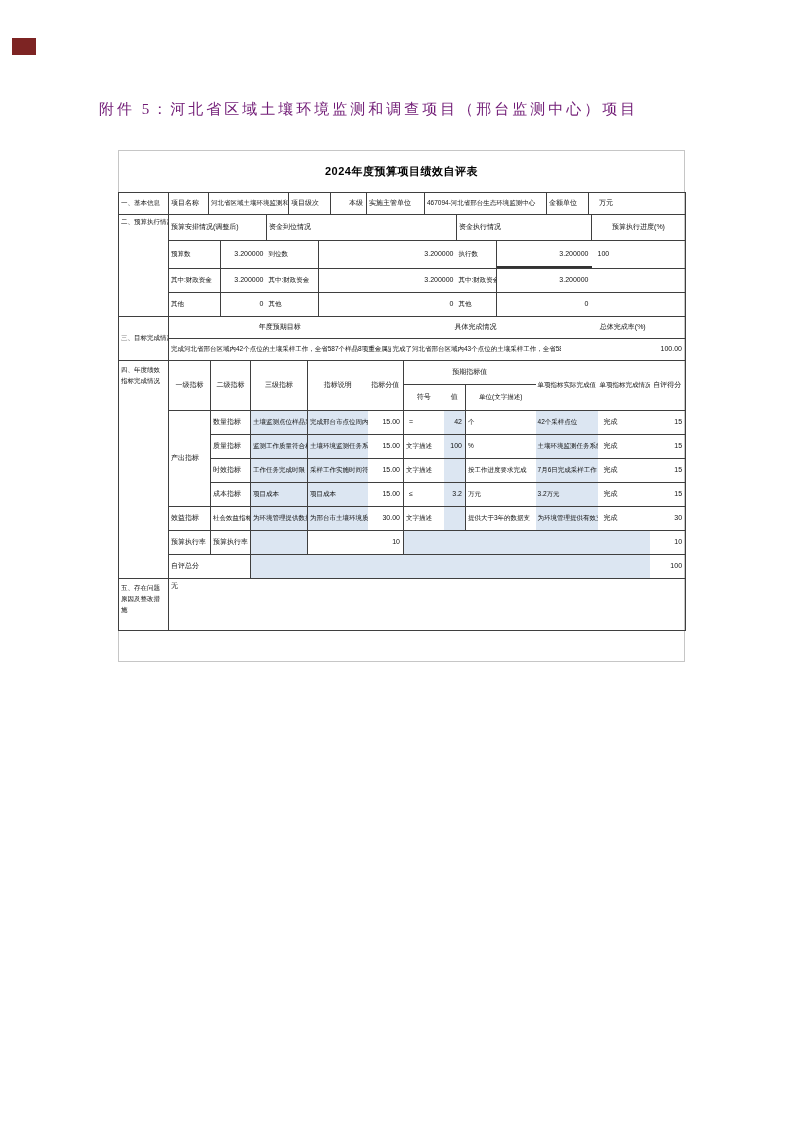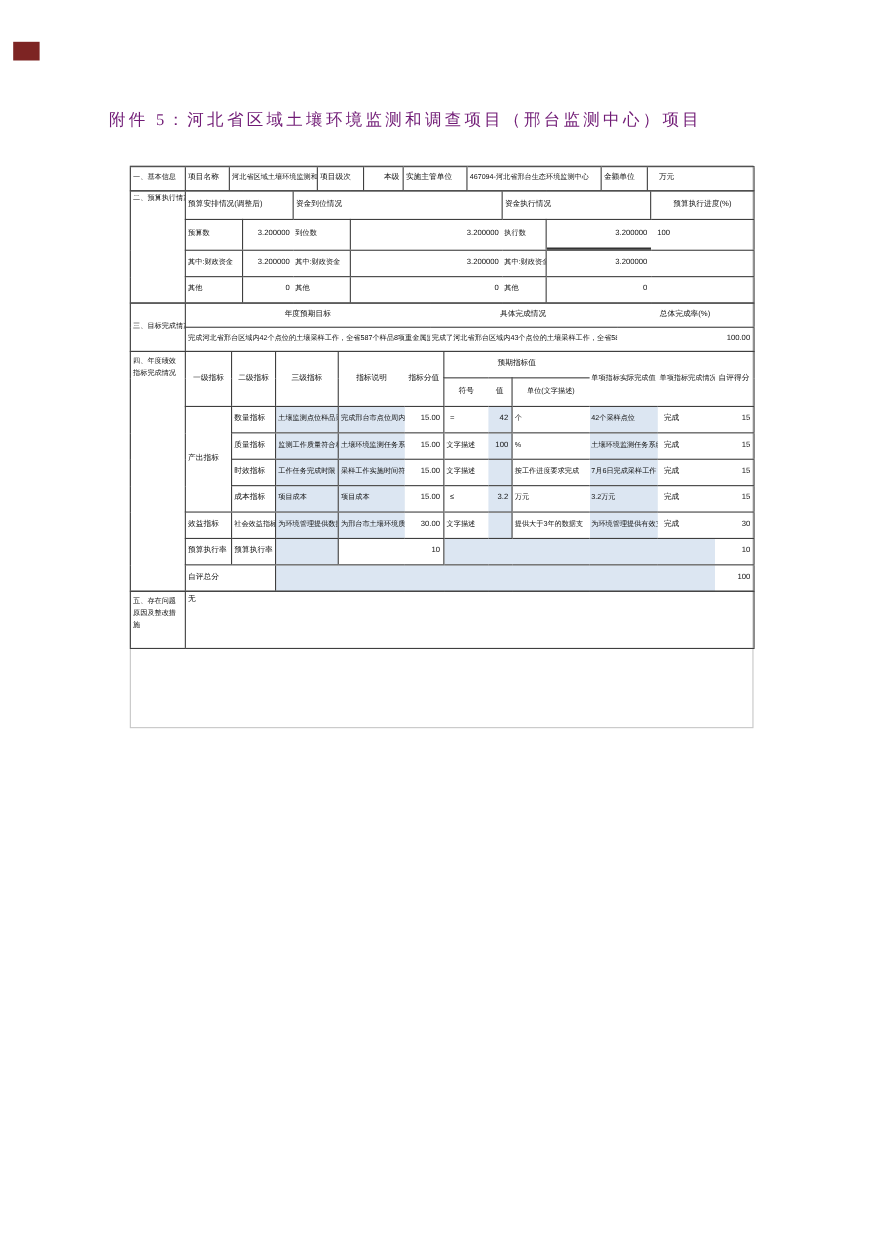--- a/index.html
+++ b/index.html
@@ -47,20 +47,21 @@
 </style>
 </head>
 <body>
 
 <div class="corner-mark" style="background: rgb(125, 36, 35);"></div>
 
 <div class="attachment-line">附件 5：河北省区域土壤环境监测和调查项目（邢台监测中心）项目</div>
 
 <div class="sheet">
 
+  <div class="sheet-title">2024年度预算项目绩效自评表</div>
 
   <table class="first h22">
     <colgroup>
       <col style="width:50px">
         <col style="width:40px">
         <col style="width:80px">
         <col style="width:42px">
       <col style="width:36px">
         <col style="width:58px">
         <col style="width:122px">

